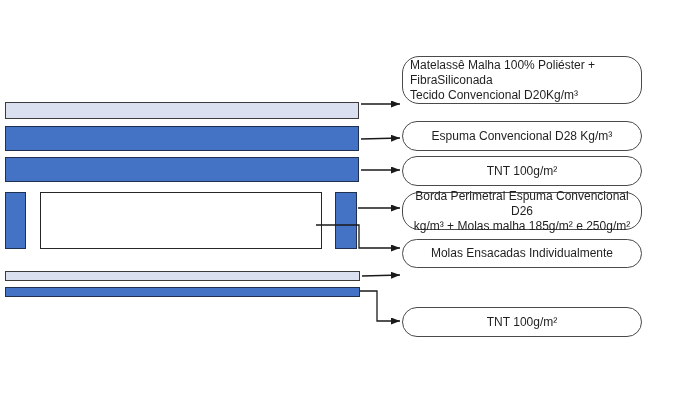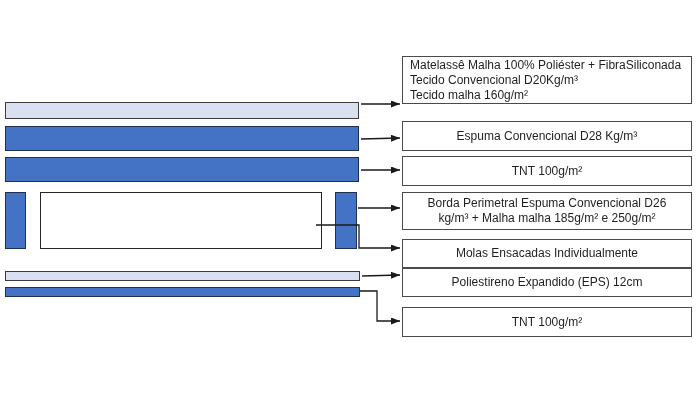--- a/index.html
+++ b/index.html
@@ -13,25 +13,25 @@
   }
   .bar { position: absolute; box-sizing: border-box; }
   .bar.light  { background: var(--layer_light);  border: 1.5px solid var(--layer_light_border); }
   .bar.blue   { background: var(--layer_blue);   border: 1.7px solid var(--layer_blue_border); }
   .bar.thin   { border-width: 1.2px; }
   .core-box   { position: absolute; box-sizing: border-box; background: #ffffff;
                 border: 1.5px solid var(--core_border); }
   .label-box {
     position: absolute;
     left: 402px;
-    width: 290px;
+    width: 240px;
     box-sizing: border-box;
     background: #ffffff;
     border: 1.4px solid var(--box_border);
-    border-radius: 0;
+    border-radius: 17px;
     display: flex;
     flex-direction: column;
     justify-content: center;
     font-size: 12px;
     line-height: 15px;
     color: var(--text);
   }
   .label-box.center { text-align: center; padding: 0 6px; }
   .label-box.left   { text-align: left; padding: 1px 4px 1px 7px; }
   .label-box span { display: block; }
@@ -65,43 +65,39 @@
 
   <div class="bar blue" style="left:335px; top:192px; width:22px; height:57px;"></div>
 
   <div class="bar light thin" style="left:5px; top:271px; width:355px; height:10px;"></div>
 
   <div class="bar blue thin" style="left:5px; top:287px; width:355px; height:10px;"></div>
 
   <div class="label-box left" style="top:56px; height:48px;">
     <span>Matelassê Malha 100% Poliéster + FibraSiliconada</span>
     <span>Tecido Convencional D20Kg/m³</span>
-    <span>Tecido malha 160g/m²</span>
   </div>
 
   <div class="label-box center" style="top:121px; height:30px;">
     <span>Espuma Convencional D28 Kg/m³</span>
   </div>
 
   <div class="label-box center" style="top:156px; height:30px;">
     <span>TNT 100g/m²</span>
   </div>
 
   <div class="label-box center" style="top:192px; height:38px;">
     <span>Borda Perimetral Espuma Convencional D26</span>
-    <span>kg/m³ + Malha malha 185g/m² e 250g/m²</span>
+    <span>kg/m³ + Molas malha 185g/m² e 250g/m²</span>
   </div>
 
   <div class="label-box center" style="top:239px; height:29px;">
     <span>Molas Ensacadas Individualmente</span>
   </div>
 
-  <div class="label-box center" style="top:268px; height:29px;">
-    <span>Poliestireno Expandido (EPS) 12cm</span>
-  </div>
 
   <div class="label-box center" style="top:307px; height:30px;">
     <span>TNT 100g/m²</span>
   </div>
 
   <svg class="connector-overlay" viewBox="0 0 697 407" xmlns="http://www.w3.org/2000/svg">
     <defs>
       <marker id="ah" markerUnits="userSpaceOnUse" markerWidth="9" markerHeight="7" refX="9" refY="3.5" orient="auto">
         <path d="M0,0 L9,3.5 L0,7 Z" fill="#1A1A1A"></path>
       </marker>

